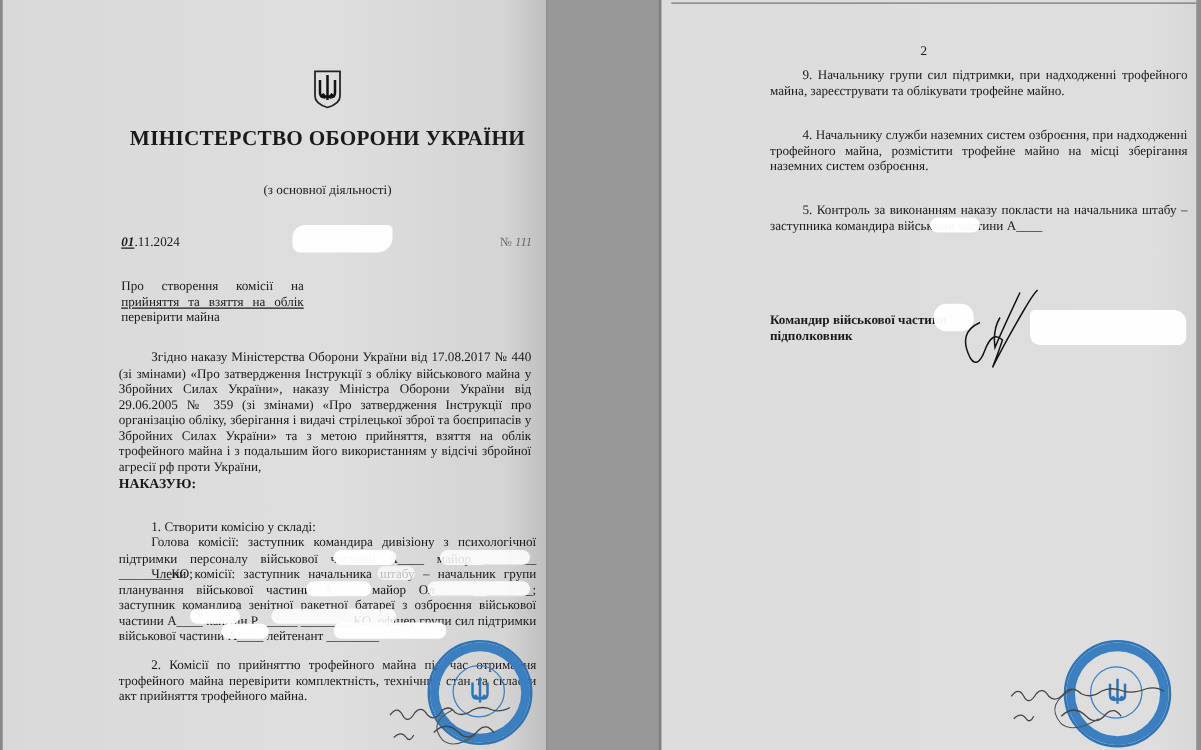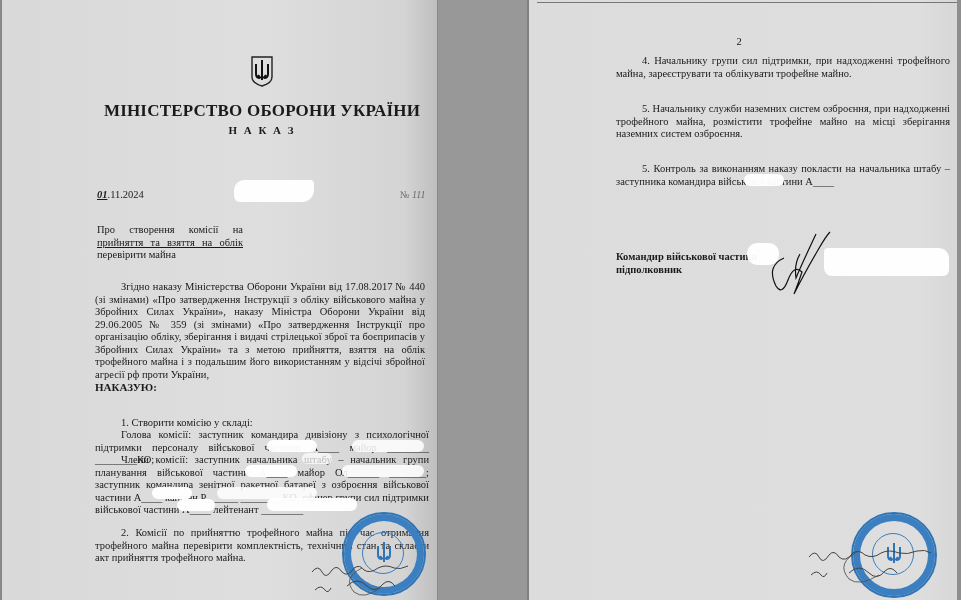--- a/index.html
+++ b/index.html
@@ -45,22 +45,22 @@
 <div id="page-left" class="page">
 
   <div class="abs" style="left:248px;top:55px;width:24px;height:32px;">
     <svg width="24" height="32" viewBox="0 0 24 32">
       <path d="M2 2 H22 V22 Q22 28 12 31 Q2 28 2 22 Z" fill="none" stroke="#222" stroke-width="1.4"></path>
       <path d="M12 5 V25 M6 9 V19 Q6 23 10 23 M18 9 V19 Q18 23 14 23 M8 20 Q12 26 16 20" fill="none" stroke="#111" stroke-width="2"></path>
     </svg>
   </div>
 
   <div class="abs center b" style="left:100px;width:320px;top:101px;font-size:17px;letter-spacing:0.2px;">МІНІСТЕРСТВО ОБОРОНИ УКРАЇНИ</div>
-  <div class="abs center b" style="left:160px;width:200px;top:124px;font-size:11px;letter-spacing:2px;">Н А К А З</div>
   <div class="abs center txt" style="left:120px;width:280px;top:147px;">
+    <div>(з основної діяльності)</div>
   </div>
 
   <div class="abs txt" style="left:95px;top:189px;">
     <span style="font-style:italic;text-decoration:underline;font-weight:bold;">01</span><span>.11.2024</span>
   </div>
   <div class="redact" style="left:232px;top:180px;width:80px;height:22px;border-radius:10px 4px 12px 6px;"></div>
   <div class="abs txt faded" style="left:398px;top:189px;font-size:10px;">
     <span>№</span>
     <span style="font-style:italic;">111</span>
   </div>
@@ -105,23 +105,23 @@
   </svg>
 </div>
 
 <div class="gutter"></div>
 
 <div id="page-right" class="page">
   <div class="abs" style="left:8px;top:2px;width:420px;height:1px;background:#777;"></div>
 
   <div class="abs center txt" style="left:190px;width:40px;top:36px;">2</div>
 
-  <div class="abs txt just" style="left:87px;top:55px;width:334px;text-indent:26px;">4. Начальнику групи сил підтримки, при надходженні трофейного майна, зареєструвати та облікувати трофейне майно.</div>
+  <div class="abs txt just" style="left:87px;top:55px;width:334px;text-indent:26px;">9. Начальнику групи сил підтримки, при надходженні трофейного майна, зареєструвати та облікувати трофейне майно.</div>
 
-  <div class="abs txt just" style="left:87px;top:103px;width:334px;text-indent:26px;">5. Начальнику служби наземних систем озброєння, при надходженні трофейного майна, розмістити трофейне майно на місці зберігання наземних систем озброєння.</div>
+  <div class="abs txt just" style="left:87px;top:103px;width:334px;text-indent:26px;">4. Начальнику служби наземних систем озброєння, при надходженні трофейного майна, розмістити трофейне майно на місці зберігання наземних систем озброєння.</div>
 
   <div class="abs txt just" style="left:87px;top:163px;width:334px;text-indent:26px;">5. Контроль за виконанням наказу покласти на начальника штабу – заступника командира військової частини А____</div>
   <div class="redact" style="left:215px;top:174px;width:40px;height:12px;"></div>
 
 
   <div class="abs txt b" style="left:87px;top:251px;">
     <div>Командир військової частини</div>
     <div>підполковник</div>
   </div>
   <div class="redact" style="left:218px;top:243px;width:32px;height:22px;border-radius:10px;"></div>

